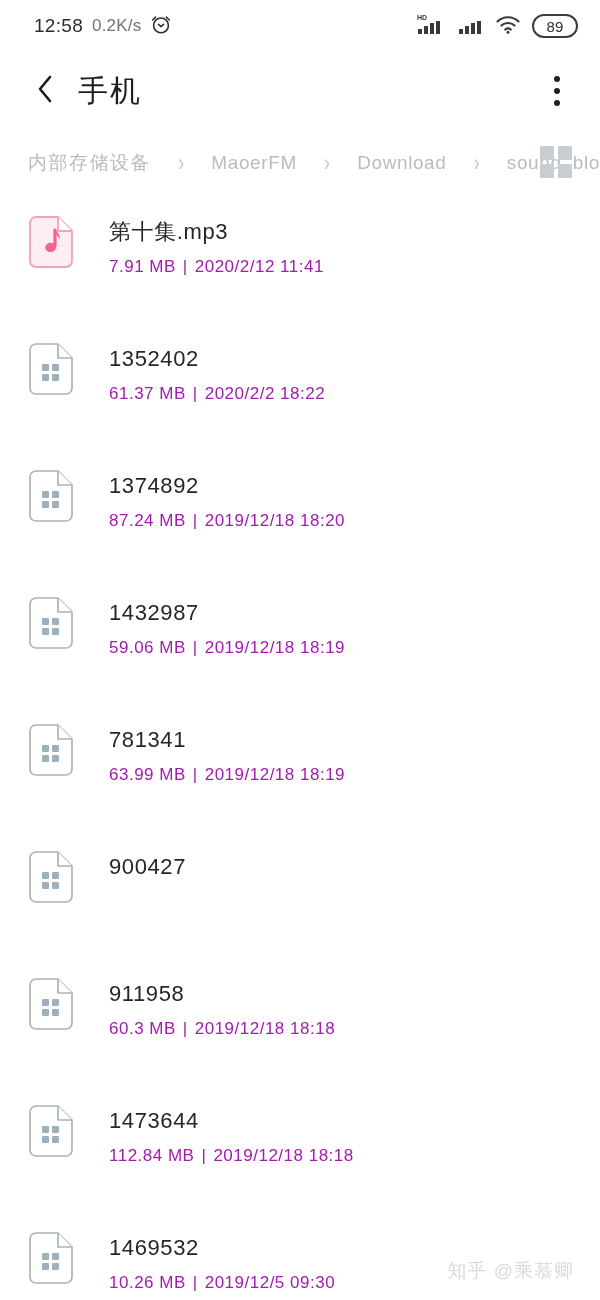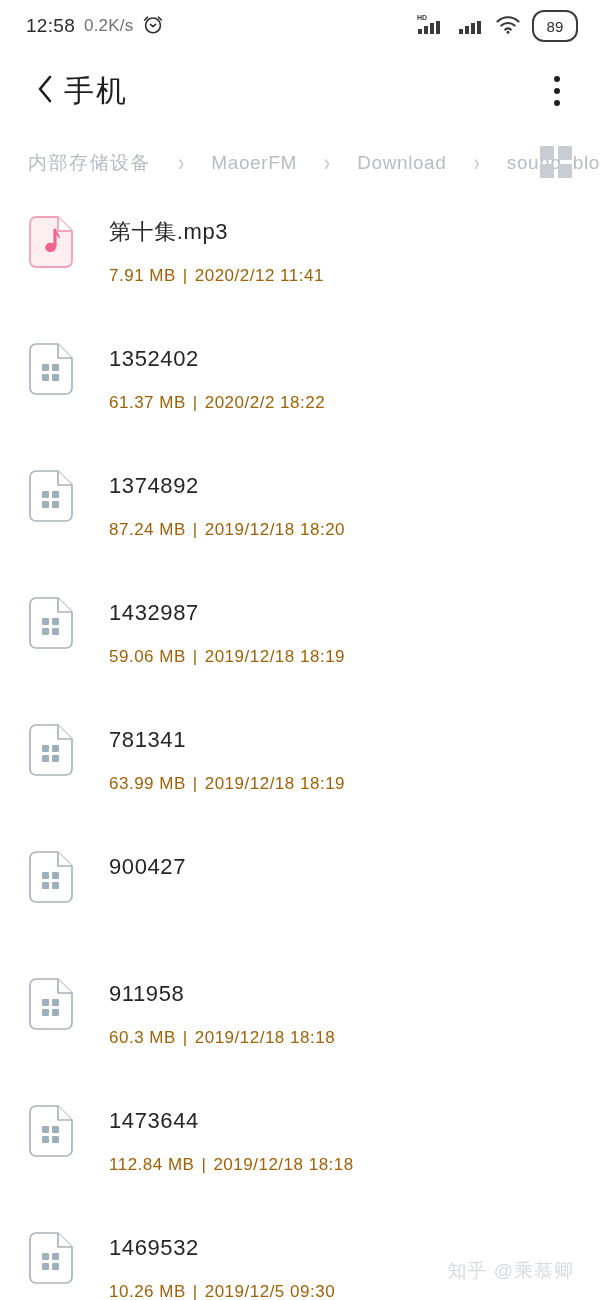--- a/index.html
+++ b/index.html
@@ -17,21 +17,21 @@
     background: #ffffff;
     overflow: hidden;
   }
 
   
   .statusbar {
     position: relative;
     height: 52px;
     display: flex;
     justify-content: space-between;
-    padding: 0 22px 0 26px;
+    padding: 0 22px 0 34px;
   }
   .status-left {
     display: flex;
     align-items: center;
     gap: 9px;
   }
   .status-clock {
     font-size: 19px;
     color: #2c2c2c;
     letter-spacing: 0.3px;
@@ -44,21 +44,21 @@
   .alarm-icon { display: block; }
   .status-right {
     display: flex;
     align-items: center;
     gap: 11px;
   }
   .hd-wrap { position: relative; display: block; }
   .battery {
     position: relative;
     width: 46px;
-    height: 32px;
+    height: 24px;
     border: 2px solid #3c3c3c;
     border-radius: 12px;
     display: flex;
     align-items: center;
     justify-content: center;
   }
   .battery-text {
     font-size: 15px;
     color: #2e2e2e;
     letter-spacing: 0.2px;
@@ -76,20 +76,21 @@
     width: 30px;
     height: 40px;
     display: flex;
     align-items: center;
     justify-content: flex-start;
     cursor: pointer;
   }
   .page-title {
     font-size: 30px;
     color: #1d1d1d;
+    margin-left: 14px;
     letter-spacing: 2px;
     font-weight: 400;
   }
   .appbar-spacer { flex: 1; }
   .kebab {
     width: 34px;
     height: 40px;
     display: flex;
     flex-direction: column;
     align-items: center;
@@ -178,23 +179,23 @@
     min-width: 0;
   }
   .file-name {
     font-size: 22px;
     color: #262626;
     letter-spacing: 0.6px;
     line-height: 1.25;
     white-space: nowrap;
   }
   .file-sub {
-    margin-top: 20px;
+    margin-top: 11px;
     font-size: 17px;
-    color: #a16207;
+    color: #a21caf;
     letter-spacing: 0.5px;
     white-space: nowrap;
   }
   .file-sub .sep { padding: 0 7px; }
 
   
   .watermark {
     position: absolute;
     right: 26px;
     bottom: 16px;

